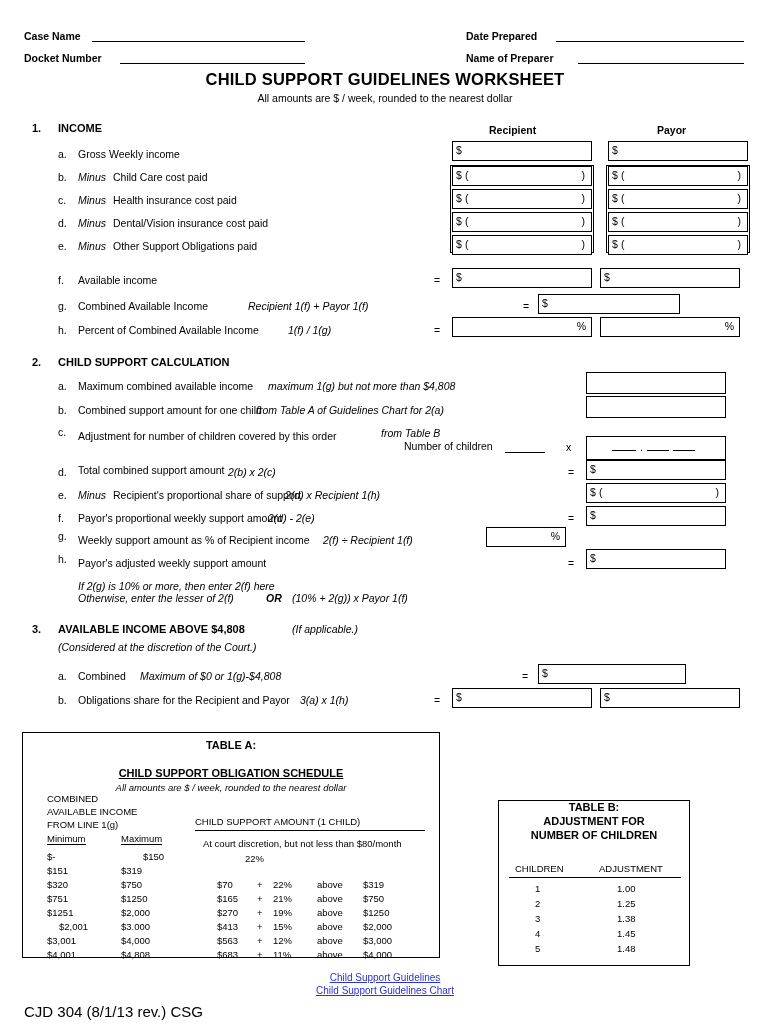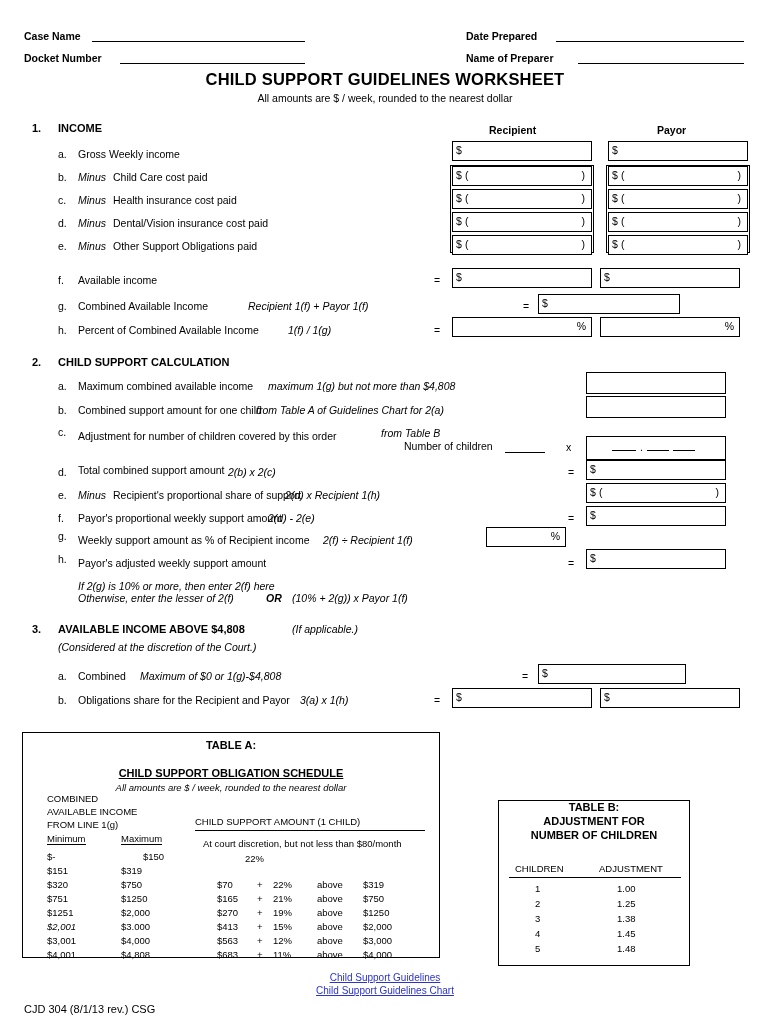--- a/index.html
+++ b/index.html
@@ -45,21 +45,21 @@
 
   
   .tbl-wrap { position: absolute; border: 1px solid #000; background: #fff; }
 
   .tblA-title { text-align: center; font-weight: bold; font-size: 11px; }
   .tblA-sub { text-align: center; font-style: italic; font-size: 9.5px; }
   .smalltxt { font-size: 9.5px; }
   .us { border-bottom: 1px solid #000; display: inline-block; }
 
   .link { color: #2b33cc; text-decoration: underline; text-align: center; font-size: 10px; }
-  .footer { position: absolute; left: 24px; top: 1003px; font-size: 11px; }
+  .footer { position: absolute; left: 24px; top: 1003px; font-size: 15px; }
 
   .numlab { position: absolute; font-weight: bold; font-size: 11px; }
 </style>
 </head>
 <body>
 
 <div class="page">
 
   <div class="t b" style="left:24px; top:30px;">Case Name</div>
   <div class="ruleline" style="position:absolute; left:92px; top:30px; width:213px;"></div>
@@ -315,21 +315,21 @@
     <div class="t smalltxt" style="left:340px; top:160px;">$750</div>
 
     <div class="t smalltxt" style="left:24px; top:174px;">$1251</div>
     <div class="t smalltxt" style="left:98px; top:174px;">$2,000</div>
     <div class="t smalltxt" style="left:194px; top:174px;">$270</div>
     <div class="t smalltxt" style="left:234px; top:174px;">+</div>
     <div class="t smalltxt" style="left:250px; top:174px;">19%</div>
     <div class="t smalltxt" style="left:294px; top:174px;">above</div>
     <div class="t smalltxt" style="left:340px; top:174px;">$1250</div>
 
-    <div class="t smalltxt" style="left:24px; top:188px;font-style:italic;">$2,001</div>
+    <div class="t smalltxt" style="left:36px; top:188px;">$2,001</div>
     <div class="t smalltxt" style="left:98px; top:188px;">$3.000</div>
     <div class="t smalltxt" style="left:194px; top:188px;">$413</div>
     <div class="t smalltxt" style="left:234px; top:188px;">+</div>
     <div class="t smalltxt" style="left:250px; top:188px;">15%</div>
     <div class="t smalltxt" style="left:294px; top:188px;">above</div>
     <div class="t smalltxt" style="left:340px; top:188px;">$2,000</div>
 
     <div class="t smalltxt" style="left:24px; top:202px;">$3,001</div>
     <div class="t smalltxt" style="left:98px; top:202px;">$4,000</div>
     <div class="t smalltxt" style="left:194px; top:202px;">$563</div>

